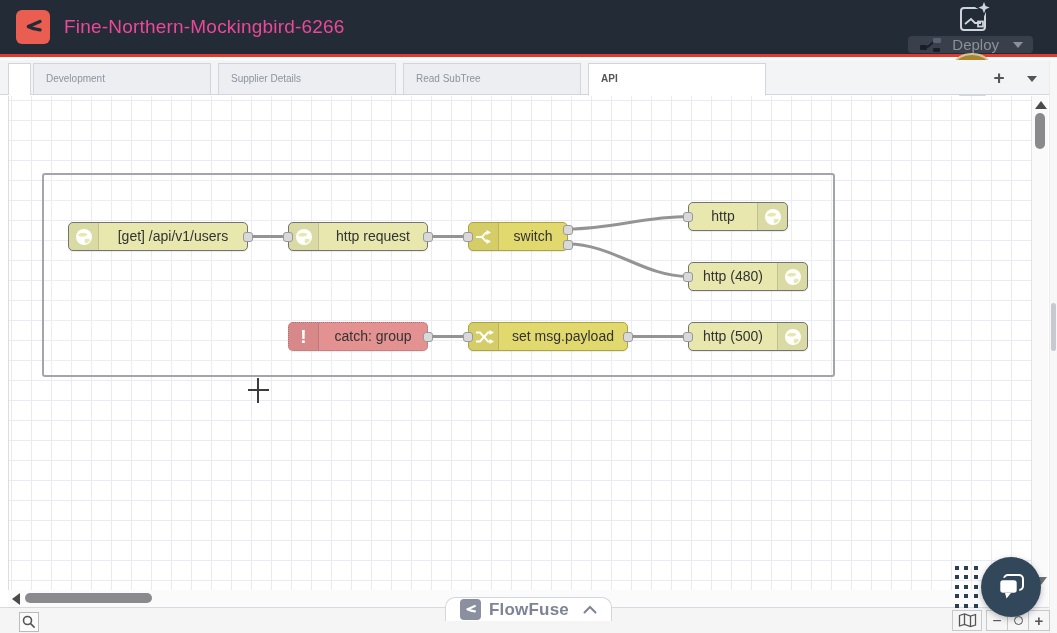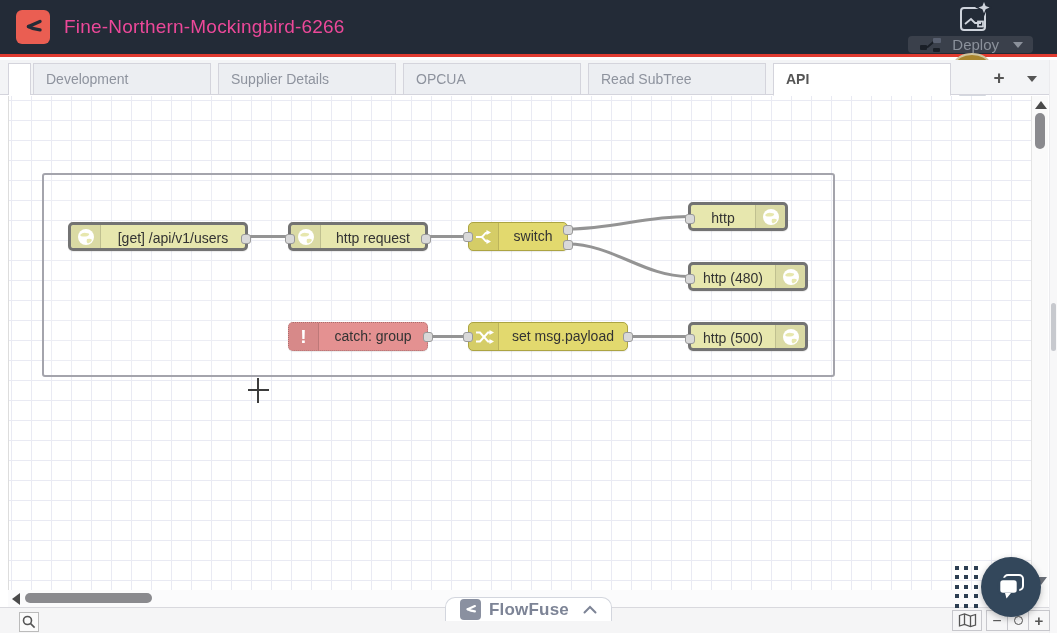--- a/index.html
+++ b/index.html
@@ -24,21 +24,21 @@
   .hamburger { width:27px; margin-right:20px; cursor:pointer; }
   .hamburger div { height:4px; background:#d4d8df; margin:4px 0; border-radius:1px; }
 
   
   .tabbar { position:absolute; left:0; top:60px; width:1049px; height:35px; background:#f3f4f6;
     border-bottom:1px solid #d4d4dc; }
   .tab-left-notch { position:absolute; left:8px; top:3px; width:23px; height:32px; background:#fff;
     border:1px solid #d4d4dc; border-bottom:none; }
   .tabs { position:absolute; left:33px; top:3px; display:flex; gap:7px; height:32px; }
   .tab { width:178px; height:32px; background:#eceef2; border:1px solid #d4d4dc;
-    color:#8e939e; font-size:14px; line-height:30px; padding-left:12px; cursor:pointer;
+    color:#8e939e; font-size:10px; line-height:30px; padding-left:12px; cursor:pointer;
     white-space:nowrap; overflow:hidden; }
   .tab.active { background:#fff; border-bottom:1px solid #fff; color:#555; font-weight:bold; height:33px; z-index:2; }
   .tab-plus { position:absolute; right:40px; top:8px; width:20px; height:20px; color:#555;
     font-size:19px; font-weight:bold; text-align:center; line-height:19px; cursor:pointer; }
   .tab-caret { position:absolute; right:12px; top:16px; width:0; height:0; cursor:pointer;
     border-left:5px solid transparent; border-right:5px solid transparent; border-top:6px solid #555; }
 
   
   .canvas { position:absolute; left:8px; top:96px; width:1023px; height:494px; background:#fff;
     border-left:1px solid #ddd; cursor:crosshair;
@@ -47,21 +47,21 @@
     background-size:20px 20px; background-position:2px 4px; }
   .left-gutter { position:absolute; left:0; top:96px; width:8px; height:511px; background:#fff; }
 
   .group-box { position:absolute; left:42px; top:173px; width:793px; height:204px;
     border:2px solid #a4a4ac; border-radius:3px; background:rgba(255,255,255,0.15); }
 
   svg.wires { position:absolute; left:0; top:95px; width:1031px; height:500px; pointer-events:none; }
 
   .node { position:absolute; height:29px; border-radius:5px; display:flex; align-items:stretch;
     font-size:14px; color:#333; cursor:pointer; box-shadow:0 1px 1px rgba(0,0,0,0.08); }
-  .node.pale  { background:#e7e7ae; border:3px solid #737373; color:#e7e7ae; }
+  .node.pale  { background:#e7e7ae; border:1px solid #737373; color:#e7e7ae; }
   .node.gold  { background:#e2d96e; border:1px solid #aca442; color:#e2d96e; }
   .node.red   { background:#e49191; border:1px dotted #a96e6e; color:#e49191; }
   .nicon { width:30px; display:flex; align-items:center; justify-content:center;
     background:rgba(0,0,0,0.055); border-right:1px solid rgba(0,0,0,0.12); border-radius:4px 0 0 4px; }
   .node.icon-right { flex-direction:row-reverse; }
   .node.icon-right .nicon { border-right:none; border-left:1px solid rgba(0,0,0,0.12); border-radius:0 4px 4px 0; }
   .nlabel { flex:1; text-align:center; line-height:27px; color:#333; white-space:nowrap; }
   .excl { color:#fff; font-weight:bold; font-size:19px; line-height:27px; }
   .port { position:absolute; width:10px; height:10px; background:#d9d9d9; border:1px solid #999;
     border-radius:3px; cursor:crosshair; }
@@ -158,21 +158,20 @@
           <div></div>
       </div>
     </div>
   </div>
 
   <div class="tabbar">
     <div class="tab-left-notch"></div>
     <div class="tabs">
       <div class="tab">Development</div>
       <div class="tab">Supplier Details</div>
-      <div class="tab">OPCUA</div>
       <div class="tab">Read SubTree</div>
       <div class="tab active">API</div>
     </div>
     <div class="tab-plus">+</div>
     <div class="tab-caret"></div>
   </div>
 
   <div class="left-gutter"></div>
   <div class="canvas"></div>
 

